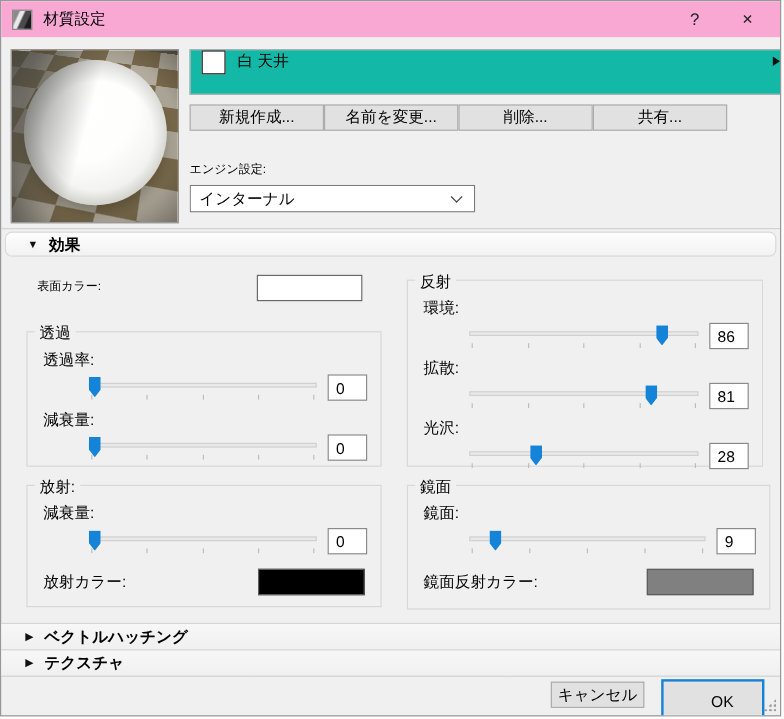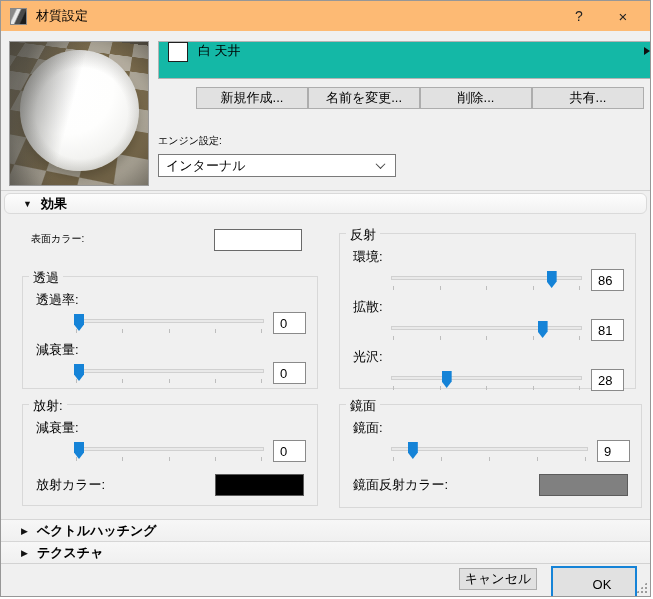--- a/index.html
+++ b/index.html
@@ -1,21 +1,21 @@
 <!DOCTYPE html>
 <html><head>
 <meta charset="utf-8">
 <style>
   * { box-sizing: border-box; margin: 0; padding: 0; }
   html,body { width:653px; height:599px; }
   body { font-family:"Liberation Sans","DejaVu Sans",sans-serif; font-size:13px; color:#000; }
   #dialog { position:relative; width:651px; height:597px; border:1px solid #979797; background:#f0f0f0; overflow:hidden; }
 
   
-  .titlebar { position:absolute; top:0; left:0; right:0; height:30px; background:#fdba74; display:flex; align-items:center; }
+  .titlebar { position:absolute; top:0; left:0; right:0; height:30px; background:#f9a8d4; display:flex; align-items:center; }
   .app-icon { width:17px; height:17px; margin-left:9px; border:1px solid #888;
     background:linear-gradient(115deg,#8a8a8a 0 22%,#e9e9e9 30% 42%,#4a4a4a 50% 68%,#1c1c1c 75%); }
   .title-text { margin-left:9px; font-size:13px; }
   .cap-btn { height:30px; display:flex; align-items:center; justify-content:center; color:#222; }
   .help-btn { margin-left:auto; width:42px; font-size:14px; }
   .close-btn { width:46px; margin-right:4px; font-size:15px; }
 
   
   .preview { position:absolute; left:8px; top:40px; width:140px; height:145px; border:1px solid #9a9a9a; background:#6b6458; overflow:hidden; }
   .checker { position:absolute; left:-45%; top:-45%; width:200%; height:200%;
@@ -29,21 +29,21 @@
     box-shadow:0 7px 13px rgba(25,22,12,.4); }
 
   
   .name-field { position:absolute; left:157px; top:40px; width:570px; height:38px; background:#14b8a6; border:1px solid #b3b3b3; display:flex; align-items:flex-start; }
   .mat-swatch { width:20px; height:20px; margin-left:9px; border:1px solid #1f1f1f; background:#fff; }
   .mat-name { margin-left:10px; font-size:13px; }
   .doc-icon { margin-left:auto; margin-right:13px; display:flex; }
   .flyout-arrow { position:absolute; right:0px; top:46px; width:0; height:0; border-left:6px solid #101010; border-top:4px solid transparent; border-bottom:4px solid transparent; }
 
   
-  .btn-row { position:absolute; left:157px; top:86px; width:486px; display:flex; justify-content:flex-end; }
+  .btn-row { position:absolute; left:157px; top:86px; width:486px; display:flex; justify-content:flex-start; }
   .push-btn { width:112px; height:22px; background:#e1e1e1; border:1px solid #adadad; font-size:13px; font-family:inherit; display:flex; align-items:center; justify-content:center; }
 
   
   .engine-label { position:absolute; left:157px; top:133px; font-size:10px; }
   .engine-select { position:absolute; left:157px; top:153px; width:238px; height:23px; background:#fff; border:1px solid #7a7a7a; display:flex; align-items:center; padding-left:7px; }
   .chevron { margin-left:auto; margin-right:11px; width:7px; height:7px; border-right:1.4px solid #444; border-bottom:1.4px solid #444; transform:rotate(45deg) translate(-1px,-1px); }
 
   
   .hr { position:absolute; left:0; right:0; height:0; border-top:1px solid #d2d2d2; }
   .section-bar { position:absolute; left:3px; right:3px; height:21px; border:1px solid #dadada; border-radius:6px;

